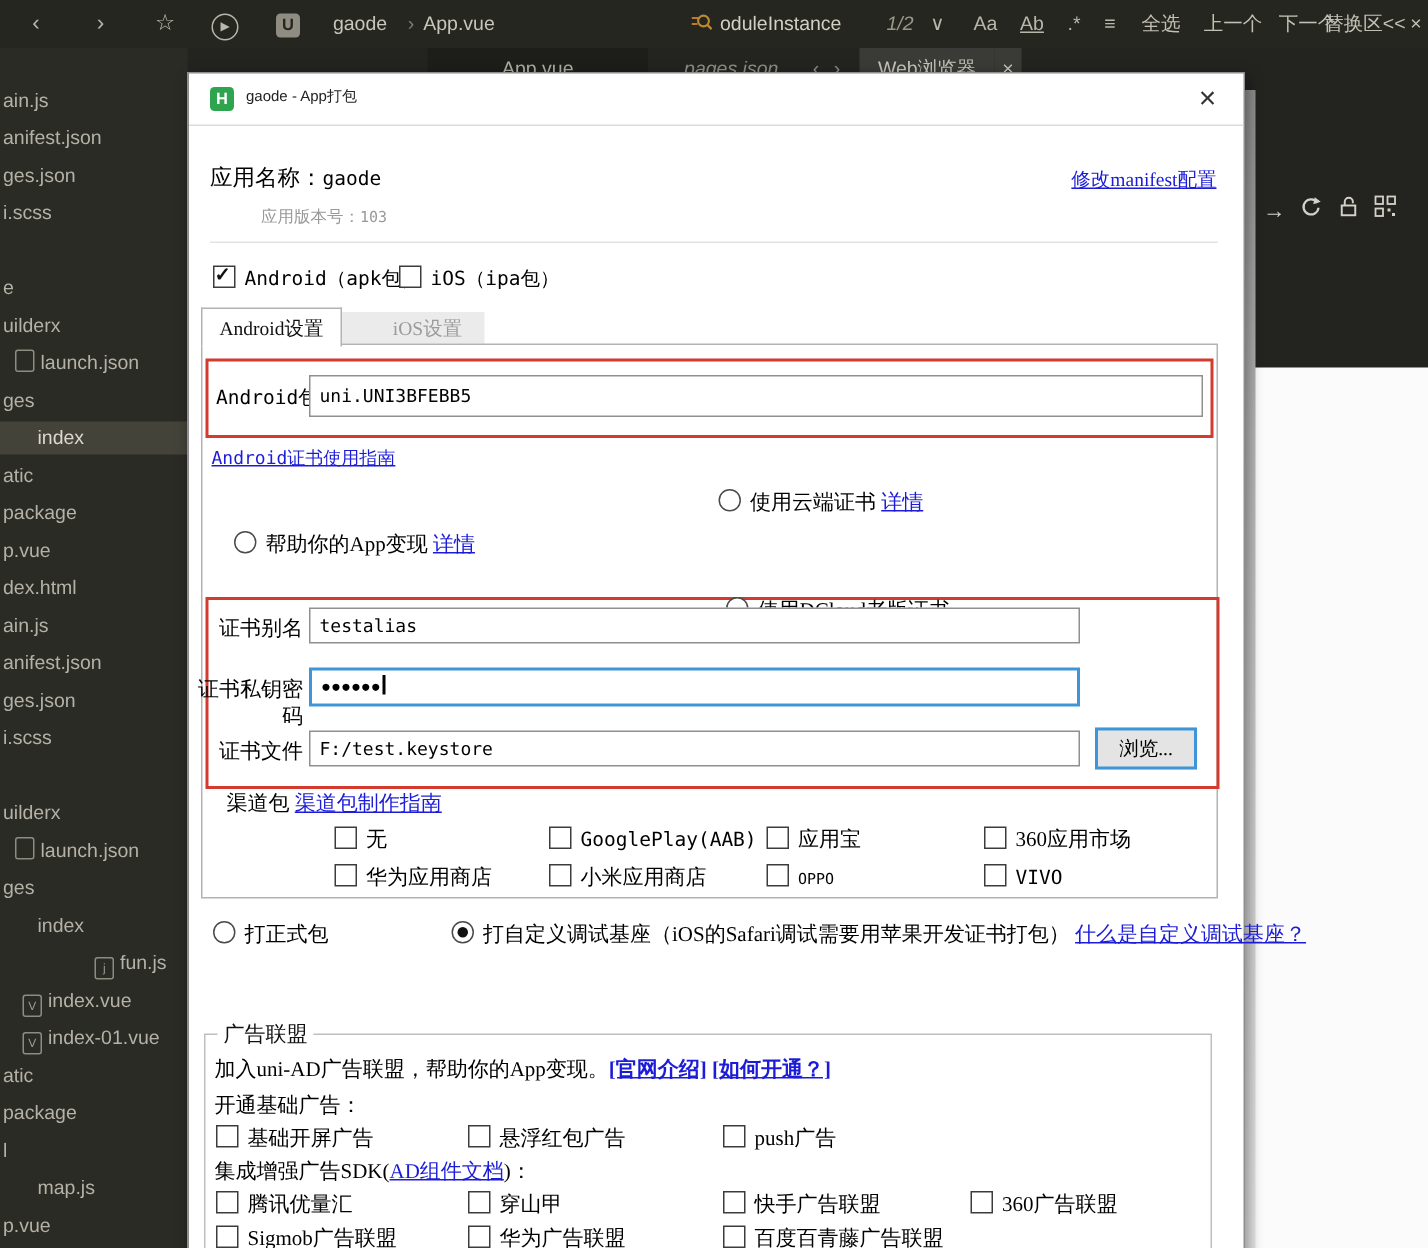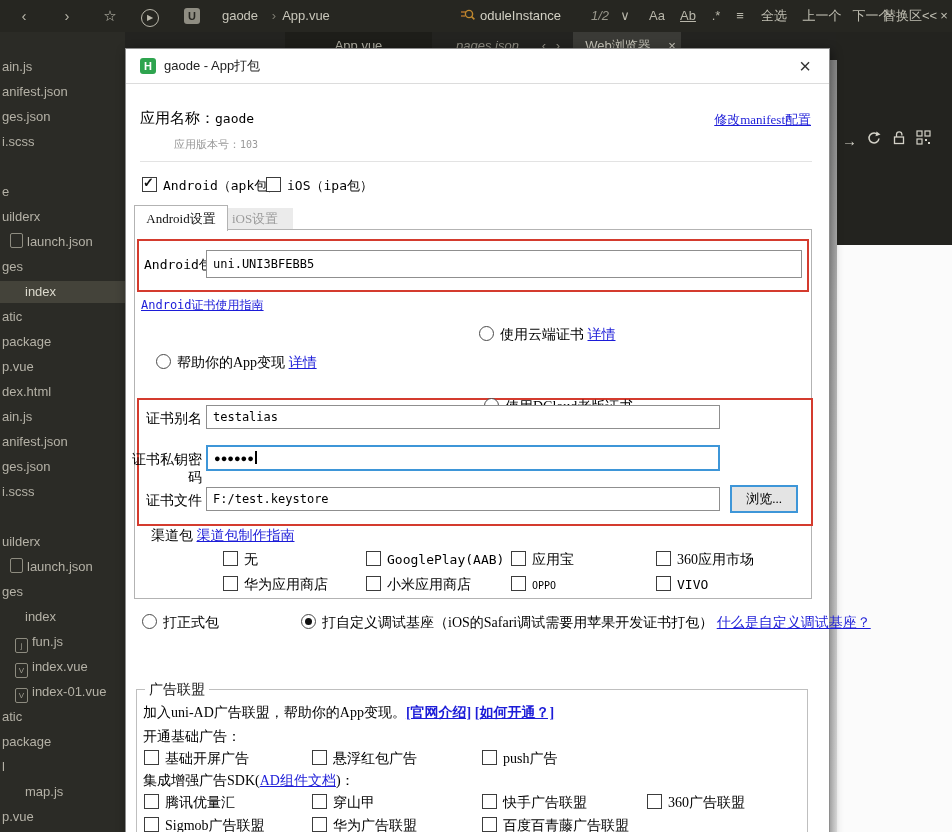--- a/index.html
+++ b/index.html
@@ -24,21 +24,21 @@
   .srow.sel{background:#44433a;color:#dbd9cd;}
   .ficon{display:inline-block;width:11px;height:13px;border:1px solid #8e8c80;border-radius:2px;font-size:8px;line-height:13px;text-align:center;color:#9e9c90;vertical-align:-2px;margin-right:4px;background:transparent;}
   .rightdark{position:absolute;left:836px;top:32px;width:116px;height:213px;background:#23231f;}
   .rightlight{position:absolute;left:836px;top:245px;width:116px;height:587px;background:#fbfbfb;}
   .scrollstrip{position:absolute;left:828px;top:60px;width:9px;height:772px;background:linear-gradient(to bottom,#8f8f8f 0%,#b9b9b9 30%,#e8e8e8 100%);}
   .bricon{position:absolute;top:100px;color:#d4d2c8;font-size:15px;}
   
   .dialog{position:absolute;left:125px;top:48px;width:703px;height:800px;background:#ffffff;border:1px solid #8e8e8e;box-shadow:2px 3px 10px rgba(0,0,0,.45);font-family:"Liberation Serif",serif;color:#000;font-size:14px;}
   .dtitle{position:absolute;left:0;top:0;width:100%;height:34px;border-bottom:1px solid #dcdcdc;font-family:"Liberation Sans",sans-serif;}
   .hlogo{position:absolute;left:14px;top:9px;width:16px;height:16px;background:#2ea44f;border-radius:3px;color:#fff;font-weight:bold;font-size:11px;line-height:16px;text-align:center;}
-  .dtitletext{position:absolute;left:38px;top:8px;font-size:13px;color:#222;}
+  .dtitletext{position:absolute;left:38px;top:8px;font-size:10px;color:#222;}
   .dclose{position:absolute;right:10px;top:4px;width:28px;height:26px;font-size:20px;line-height:26px;text-align:center;color:#333;cursor:pointer;}
   .link{color:#1c1cd8;text-decoration:underline;cursor:pointer;}
   .mono{font-family:"DejaVu Sans Mono",monospace;font-size:12px;}
   .cb{display:inline-block;width:13px;height:13px;border:1px solid #3c3c3c;background:#fff;vertical-align:-2px;margin-right:6px;position:relative;}
   .cb.checked::after{content:"\2713";position:absolute;left:0px;top:-3px;font-size:13px;font-weight:bold;color:#111;}
   .cb.disabled{border-color:#bdbdbd;}
   .rb{display:inline-block;width:13px;height:13px;border:1px solid #4a4a4a;border-radius:50%;background:#fff;vertical-align:-2px;margin-right:6px;position:relative;}
   .rb.sel::after{content:"";position:absolute;left:3px;top:3px;width:7px;height:7px;border-radius:50%;background:#111;}
   .inputbox{position:absolute;border:1px solid #8f8f8f;background:#fff;line-height:24px;padding-left:6px;white-space:nowrap;overflow:hidden;}
   .redbox{position:absolute;border:2px solid #d43b2e;}
@@ -115,21 +115,21 @@
     <div class="srow" style="top:324px;padding-left:2px;">p.vue</div>
     <div class="srow" style="top:349px;padding-left:2px;">dex.html</div>
     <div class="srow" style="top:374px;padding-left:2px;">ain.js</div>
     <div class="srow" style="top:399px;padding-left:2px;">anifest.json</div>
     <div class="srow" style="top:424px;padding-left:2px;">ges.json</div>
     <div class="srow" style="top:449px;padding-left:2px;">i.scss</div>
     <div class="srow" style="top:499px;padding-left:2px;">uilderx</div>
     <div class="srow" style="top:524px;padding-left:10px;"><span class="ficon"></span><span>launch.json</span></div>
     <div class="srow" style="top:549px;padding-left:2px;">ges</div>
     <div class="srow" style="top:574px;padding-left:25px;">index</div>
-    <div class="srow" style="top:599px;padding-left:15px;"><span class="ficon">j</span><span>fun.js</span></div>
+    <div class="srow" style="top:599px;padding-left:15px;margin-left:48px;"><span class="ficon">j</span><span>fun.js</span></div>
     <div class="srow" style="top:624px;padding-left:15px;"><span class="ficon">V</span><span>index.vue</span></div>
     <div class="srow" style="top:649px;padding-left:15px;"><span class="ficon">V</span><span>index-01.vue</span></div>
     <div class="srow" style="top:674px;padding-left:2px;">atic</div>
     <div class="srow" style="top:699px;padding-left:2px;">package</div>
     <div class="srow" style="top:724px;padding-left:2px;">l</div>
     <div class="srow" style="top:749px;padding-left:25px;">map.js</div>
     <div class="srow" style="top:774px;padding-left:2px;">p.vue</div>
   </div>
 
   <div class="rightdark">
@@ -177,21 +177,21 @@
     <div class="hrline" style="left:14px;top:112px;width:672px;"></div>
 
     <div class="rowflex" style="left:16px;top:128px;">
       <span class="cb checked"></span><span class="mono" style="font-size:13px;">Android（apk包）</span>
     </div>
     <div class="rowflex" style="left:140px;top:128px;">
       <span class="cb"></span><span class="mono" style="font-size:13px;">iOS（ipa包）</span>
     </div>
 
     <div class="tab active" style="left:8px;top:156px;width:92px;height:25px;line-height:25px;">Android设置</div>
-    <div class="tab inactive" style="left:91px;top:159px;width:76px;height:22px;line-height:22px;">iOS设置</div>
+    <div class="tab inactive" style="left:101px;top:159px;width:76px;height:22px;line-height:22px;padding-left:20px;">iOS设置</div>
     <div class="frame" style="left:8px;top:180px;width:676px;height:368px;z-index:2;"></div>
 
     <div class="redbox" style="left:11px;top:190px;width:668px;height:49px;z-index:4;"></div>
     <span style="position:absolute;left:18px;top:207px;font-size:13px;z-index:5;" class="mono">Android包名</span>
     <div class="inputbox mono" style="left:80px;top:201px;width:588px;height:26px;line-height:26px;z-index:5;">uni.UNI3BFEBB5</div>
 
     <span class="link mono" style="position:absolute;left:15px;top:248px;font-size:12px;z-index:5;">Android证书使用指南</span>
 
     <div class="rowflex" style="left:353px;top:277px;z-index:5;">
       <span class="rb"></span><span>使用云端证书</span>&nbsp;<span class="link">详情</span>

